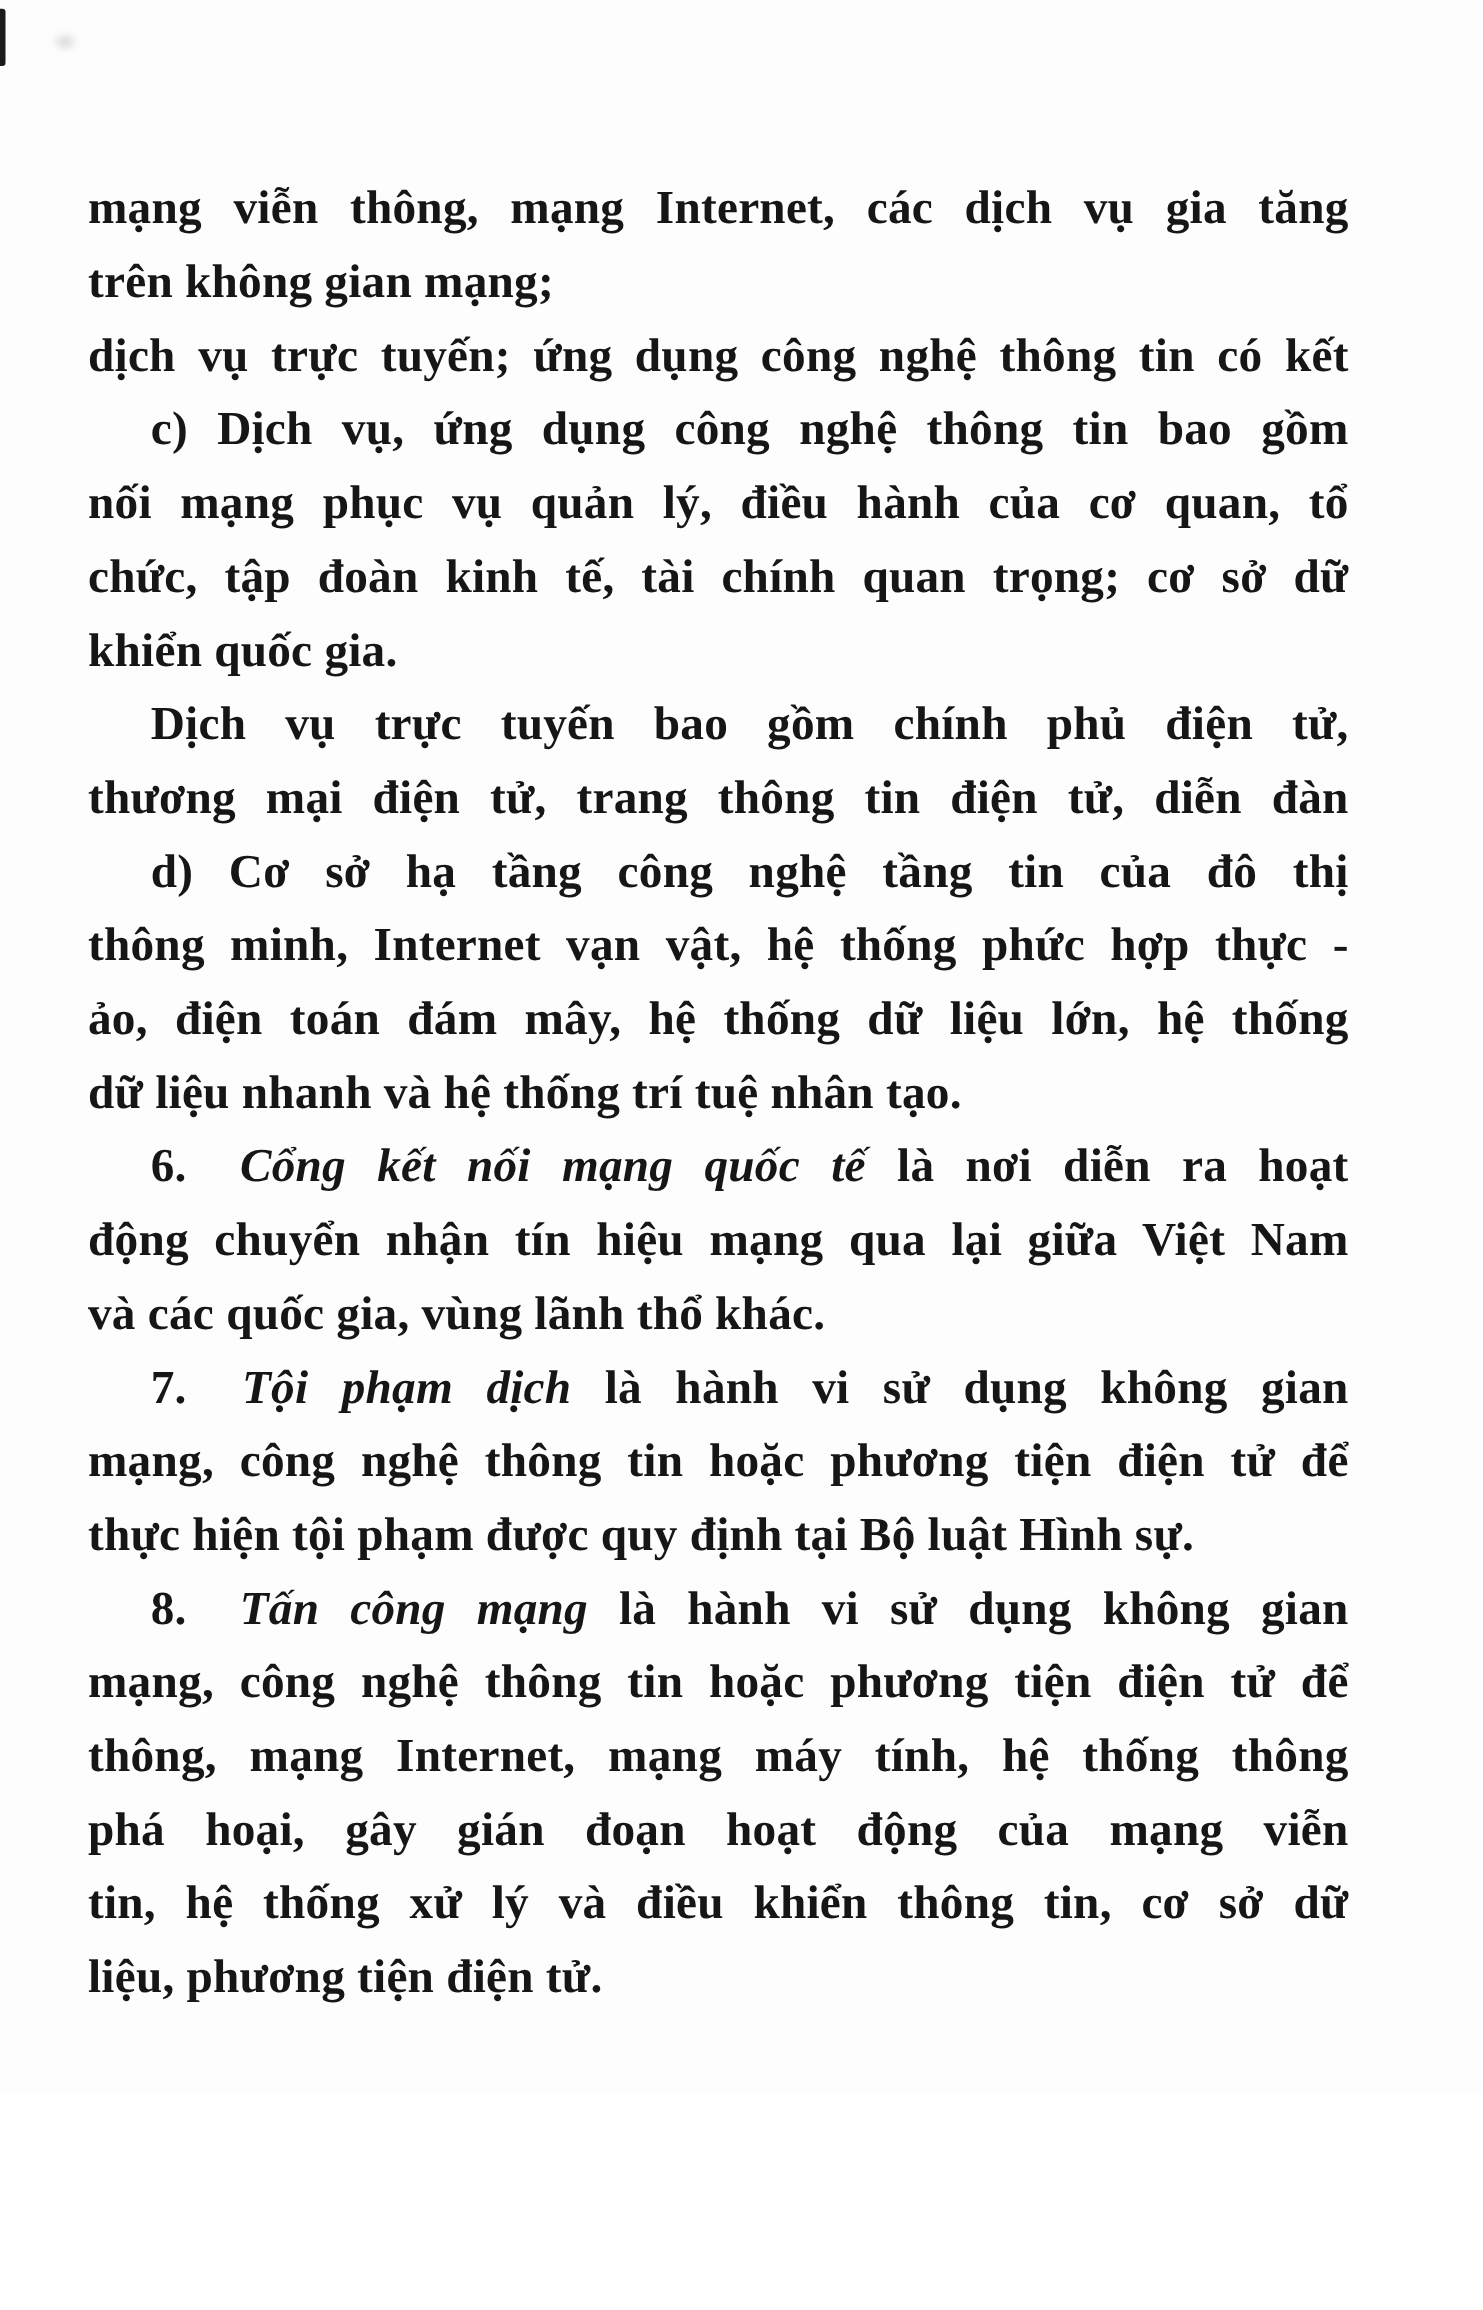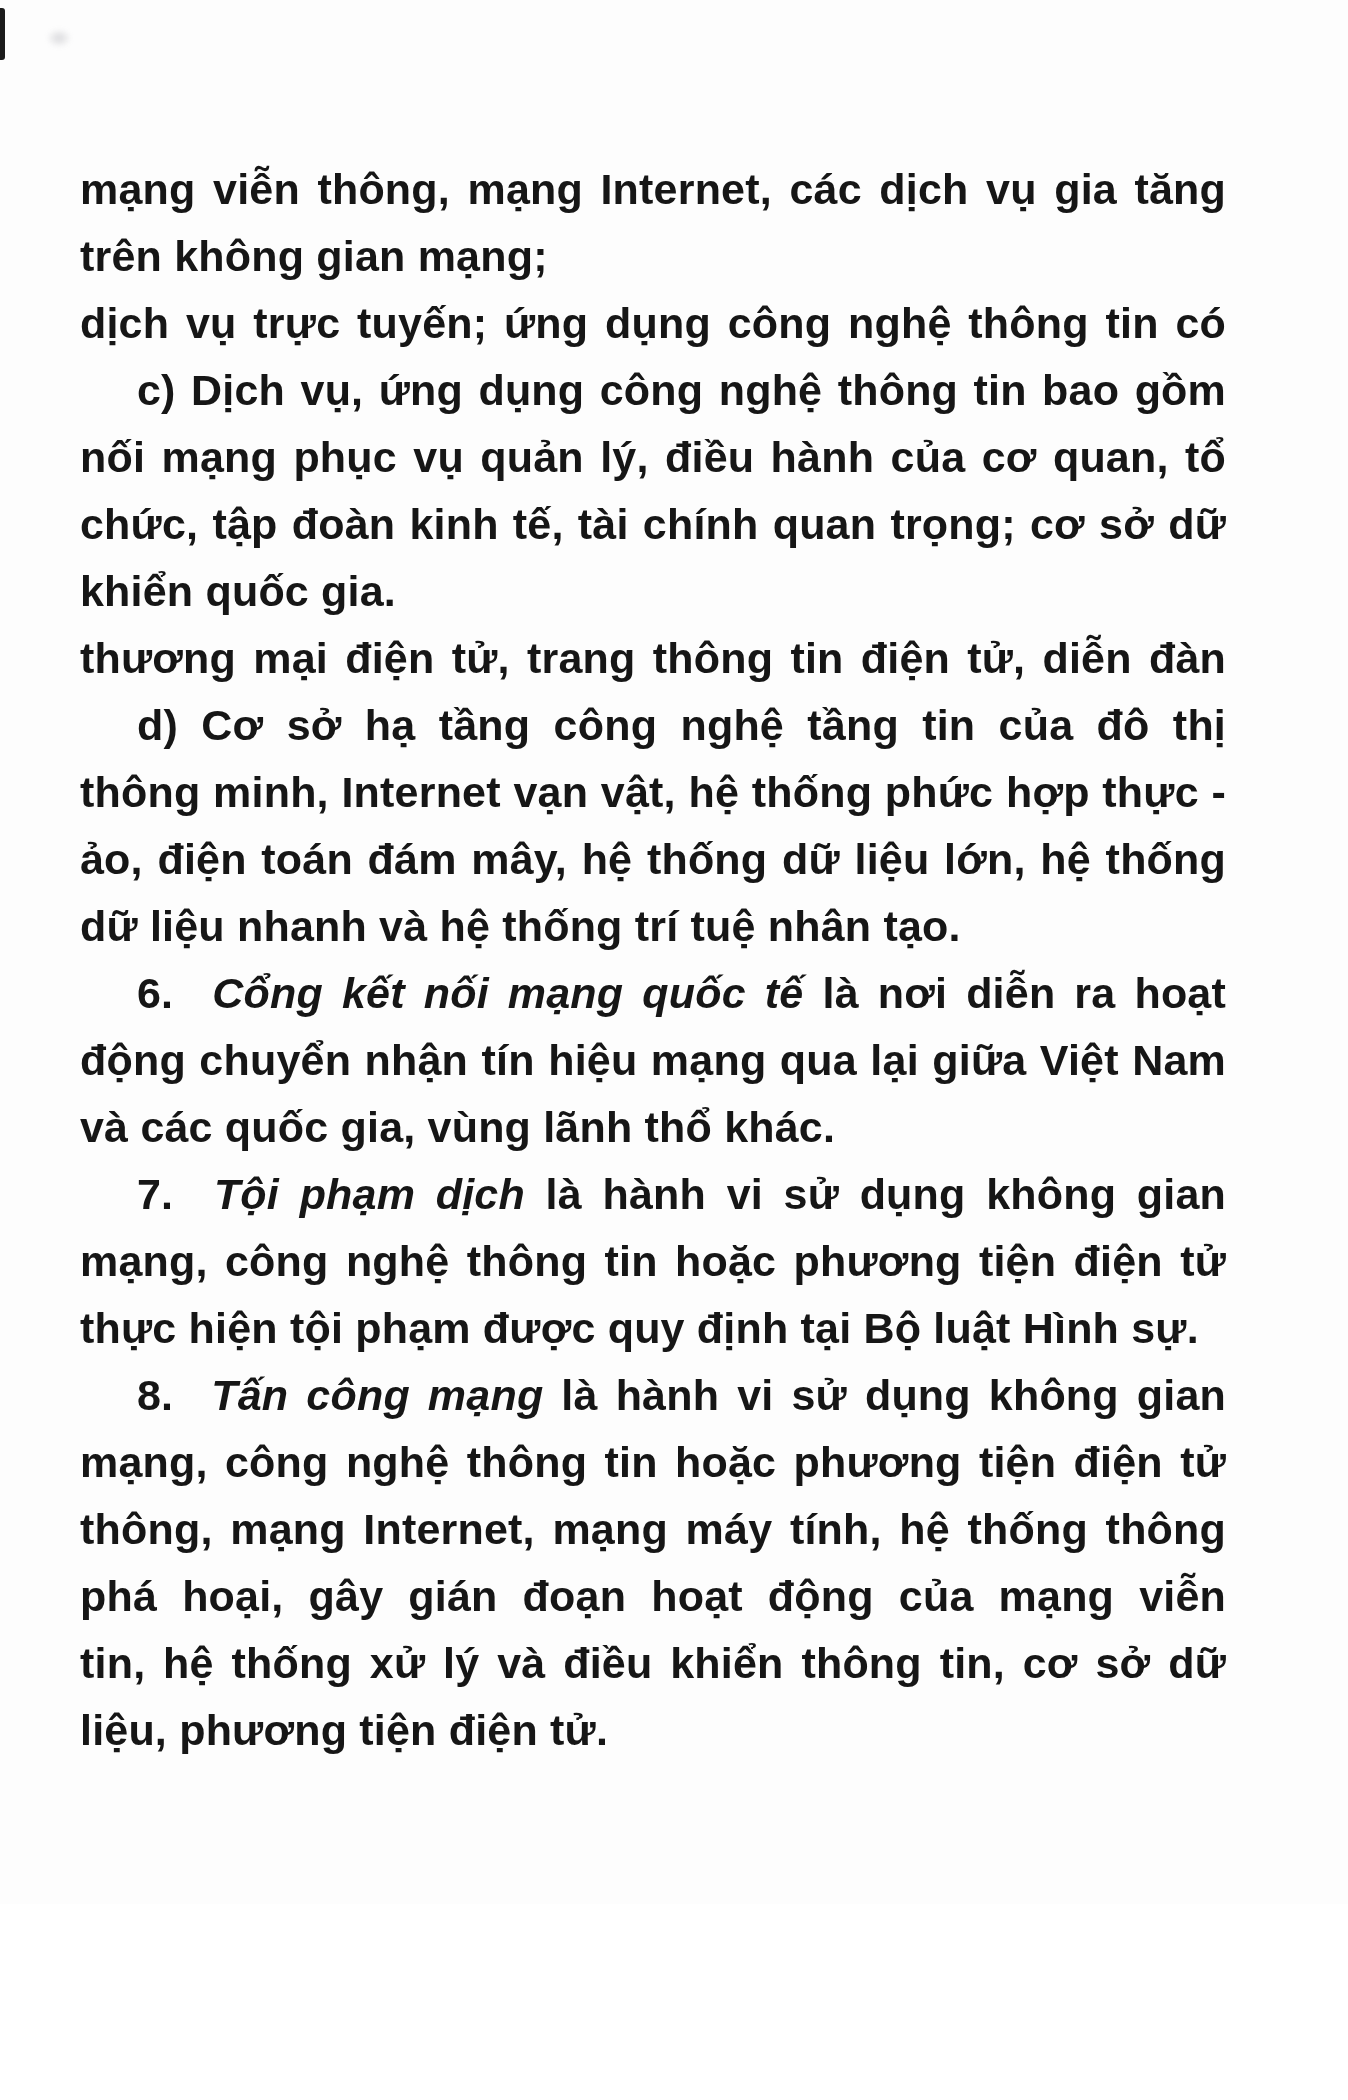--- a/index.html
+++ b/index.html
@@ -6,21 +6,21 @@
     margin: 0;
     padding: 0;
     background: #ffffff;
   }
   .page {
     position: relative;
     width: 1348px;
     height: 1904px;
     background: var(--page-bg, #fdfdfd);
     color: var(--ink, #161616);
-    font-family: Liberation Sans, sans-serif;
+    font-family: Liberation Serif, serif;
     overflow: hidden;
   }
   .text-block {
     position: absolute;
     left: 80px;
     top: 156px;
     width: 1146px;
   }
   .line {
     height: 67px;
@@ -90,20 +90,21 @@
   <div class="smudge-pink"></div>
 
   <main class="text-block">
       <div class="line justify"><span class="">mạng viễn thông, mạng Internet, các dịch vụ gia tăng</span></div>
       <div class="line"><span class="">trên không gian mạng;</span></div>
       <div class="line justify"><span class="">dịch vụ trực tuyến; ứng dụng công nghệ thông tin có kết</span></div>
       <div class="line indent justify"><span class="">c) Dịch vụ, ứng dụng công nghệ thông tin bao gồm</span></div>
       <div class="line justify"><span class="">nối mạng phục vụ quản lý, điều hành của cơ quan, tổ</span></div>
       <div class="line justify"><span class="">chức, tập đoàn kinh tế, tài chính quan trọng; cơ sở dữ</span></div>
       <div class="line"><span class="">khiển quốc gia.</span></div>
+      <div class="line indent justify"><span class="">Dịch vụ trực tuyến bao gồm chính phủ điện tử,</span></div>
       <div class="line justify"><span class="">thương mại điện tử, trang thông tin điện tử, diễn đàn</span></div>
       <div class="line indent justify"><span class="">d) Cơ sở hạ tầng công nghệ tầng tin của đô thị</span></div>
       <div class="line justify"><span class="">thông minh, Internet vạn vật, hệ thống phức hợp thực -</span></div>
       <div class="line justify"><span class="">ảo, điện toán đám mây, hệ thống dữ liệu lớn, hệ thống</span></div>
       <div class="line"><span class="">dữ liệu nhanh và hệ thống trí tuệ nhân tạo.</span></div>
       <div class="line indent justify"><span class="">6. </span><span class="italic">Cổng kết nối mạng quốc tế</span><span class=""> là nơi diễn ra hoạt</span></div>
       <div class="line justify"><span class="">động chuyển nhận tín hiệu mạng qua lại giữa Việt Nam</span></div>
       <div class="line"><span class="">và các quốc gia, vùng lãnh thổ khác.</span></div>
       <div class="line indent justify"><span class="">7. </span><span class="italic">Tội phạm dịch</span><span class=""> là hành vi sử dụng không gian</span></div>
       <div class="line justify"><span class="">mạng, công nghệ thông tin hoặc phương tiện điện tử để</span></div>

